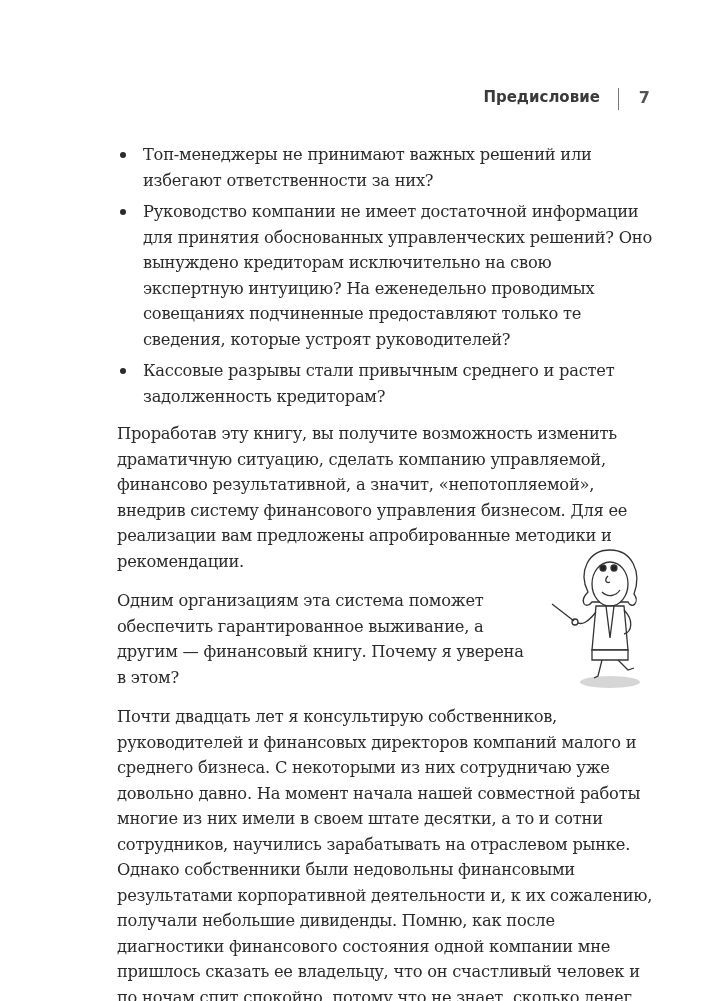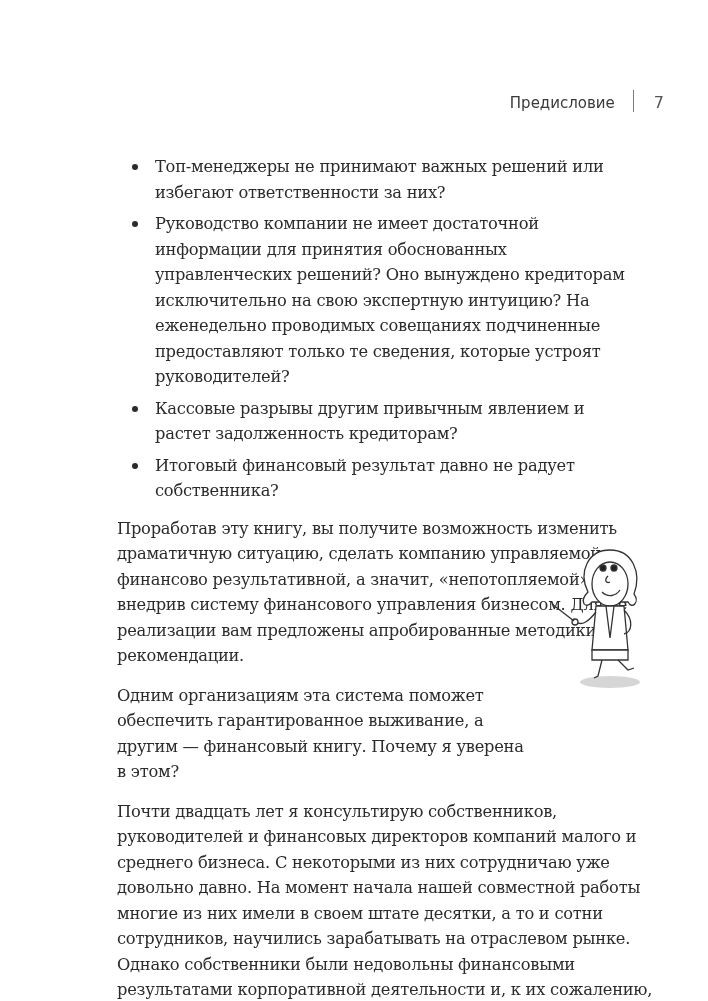--- a/index.html
+++ b/index.html
@@ -1,35 +1,35 @@
 <!DOCTYPE html>
 <html><head>
 <meta charset="utf-8">
 <style>
   html, body { margin: 0; padding: 0; }
   body {
     width: 708px; height: 1001px; background: #ffffff; position: relative; overflow: hidden;
     color: #2a2a2a;
   }
   .header {
-    position: absolute; top: 88px; right: 44px; height: 24px;
-    display: flex; align-items: flex-end;
-    font-family: "DejaVu Sans", sans-serif; font-size: 15px; color: #3a3a3a;
+    position: absolute; top: 88px; right: 58px; height: 24px;
+    display: flex; align-items: flex-start;
+    font-family: "DejaVu Sans", sans-serif; font-size: 15px; color: #3a3a3a; font-weight: bold;
   }
   .header .sep {
     width: 1px; height: 22px; background: #7a7a7a; margin: 0 20px 0 18px;
   }
   .header .pagenum { font-size: 16px; color: #555; }
   .content {
     position: absolute; left: 117px; top: 142px; width: 536px;
     font-family: "DejaVu Serif", "Liberation Serif", serif;
     font-size: 16.3px; line-height: 25.5px; color: #2b2b2b;
     letter-spacing: -0.25px;
   }
-  ul.bullets { list-style: none; margin: 12px; padding: 0; }
+  ul.bullets { list-style: none; margin: 0; padding: 0; }
   ul.bullets li {
     position: relative; padding-left: 26px; margin-bottom: 6px;
   }
   ul.bullets li::before {
     content: ""; position: absolute; left: 3px; top: 10px;
     width: 6px; height: 6px; border-radius: 50%; background: #2b2b2b;
   }
   p { margin: 0 0 14px 0; }
   .p-first { margin-top: 12px; }
   .narrow { width: 410px; }
@@ -43,22 +43,21 @@
 <div class="header">
   <span>Предисловие</span>
   <span class="sep"></span>
   <span class="pagenum">7</span>
 </div>
 
 <div class="content">
   <ul class="bullets">
     <li>Топ-менеджеры не принимают важных решений или избегают ответственности за них?</li>
     <li>Руководство компании не имеет достаточной информации для принятия обоснованных управленческих решений? Оно вынуждено кредиторам исключительно на свою экспертную интуицию? На еженедельно проводимых совещаниях подчиненные предоставляют только те сведения, которые устроят руководителей?</li>
-    <li>Кассовые разрывы другим привычным явлением и растет задолженность кредиторам?</li>
-    <li>Итоговый финансовый результат давно не радует собственника?</li>
+    <li>Кассовые разрывы стали привычным среднего и растет задолженность кредиторам?</li>
   </ul>
   <p class="p-first">Проработав эту книгу, вы получите возможность изменить драматичную ситуацию, сделать компанию управляемой, финансово результативной, а значит, «непотопляемой», внедрив систему финансового управления бизнесом. Для ее реализации вам предложены апробированные методики и рекомендации.</p>
   <p class="narrow">Одним организациям эта система поможет обеспечить гарантированное выживание, а другим — финансовый книгу. Почему я уверена в этом?</p>
   <p style="text-indent:0">Почти двадцать лет я консультирую собственников, руководителей и финансовых директоров компаний малого и среднего бизнеса. С некоторыми из них сотрудничаю уже довольно давно. На момент начала нашей совместной работы многие из них имели в своем штате десятки, а то и сотни сотрудников, научились зарабатывать на отраслевом рынке. Однако собственники были недовольны финансовыми результатами корпоративной деятельности и, к их сожалению, получали небольшие дивиденды. Помню, как после диагностики финансового состояния одной компании мне пришлось сказать ее владельцу, что он счастливый человек и по ночам спит спокойно, потому что не знает, сколько денег они бесконтрольно теряют. Финансово управляя бизнесом, он и его компания могли бы зарабатывать значительно больше.</p>
 </div>
 
 <div class="illustration">
   <svg width="112" height="150" viewBox="0 0 112 150" fill="none" stroke="#333" stroke-width="1.3">
     <ellipse cx="62" cy="140" rx="30" ry="6" fill="#bbb" stroke="none" opacity="0.6"></ellipse>
     <path d="M40 50 C30 30,40 8,62 8 C84 8,94 30,86 52 C92 60,84 68,80 60 L44 60 C38 68,30 60,40 50 Z" fill="#fff"></path>

